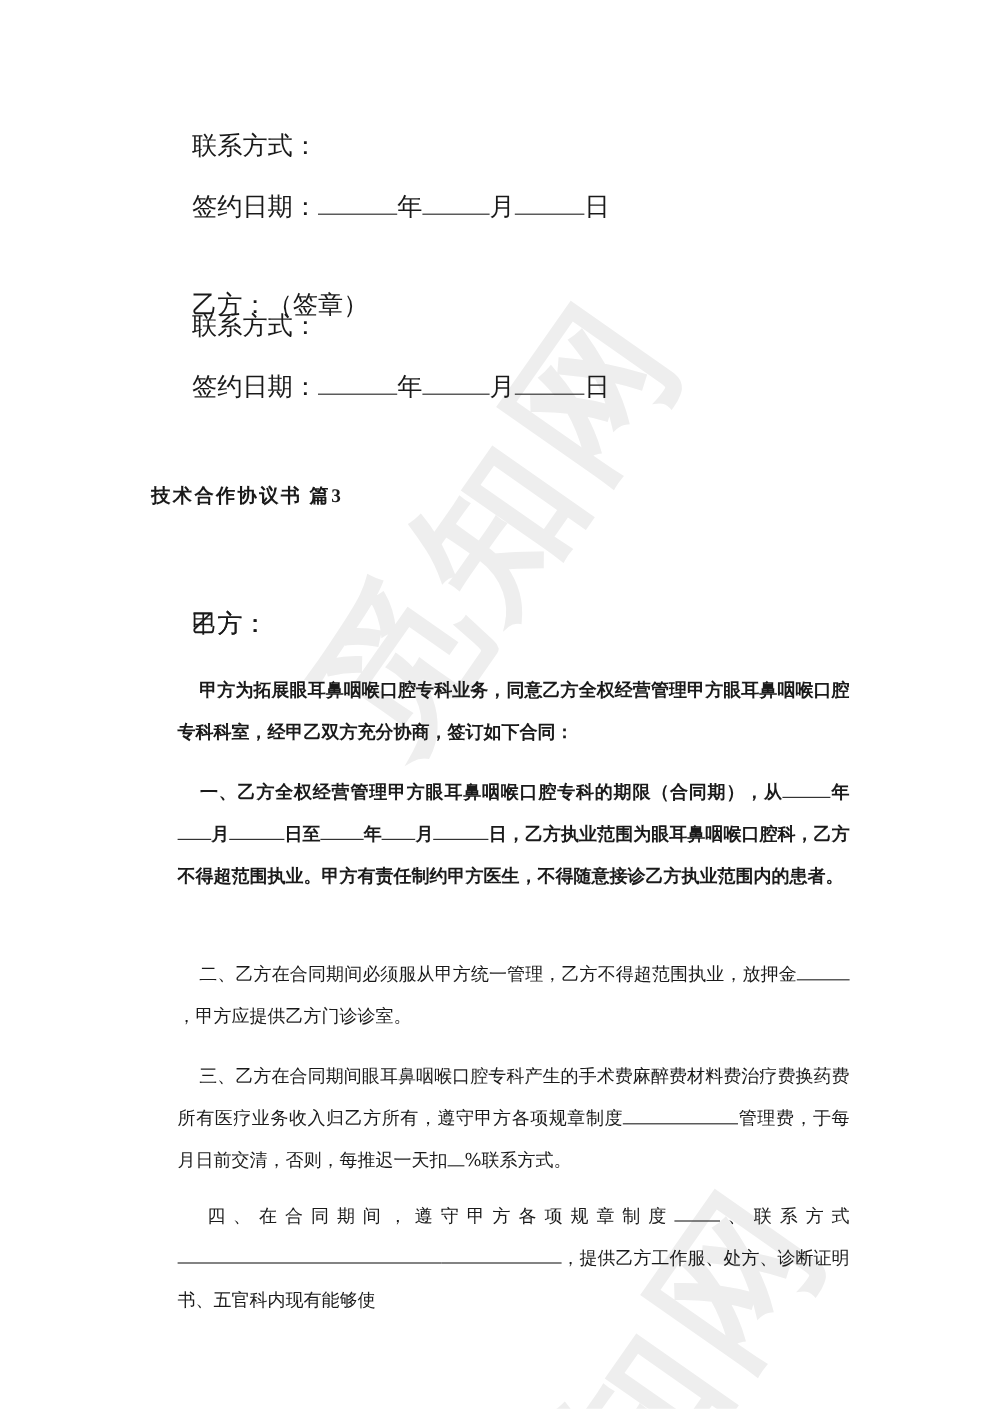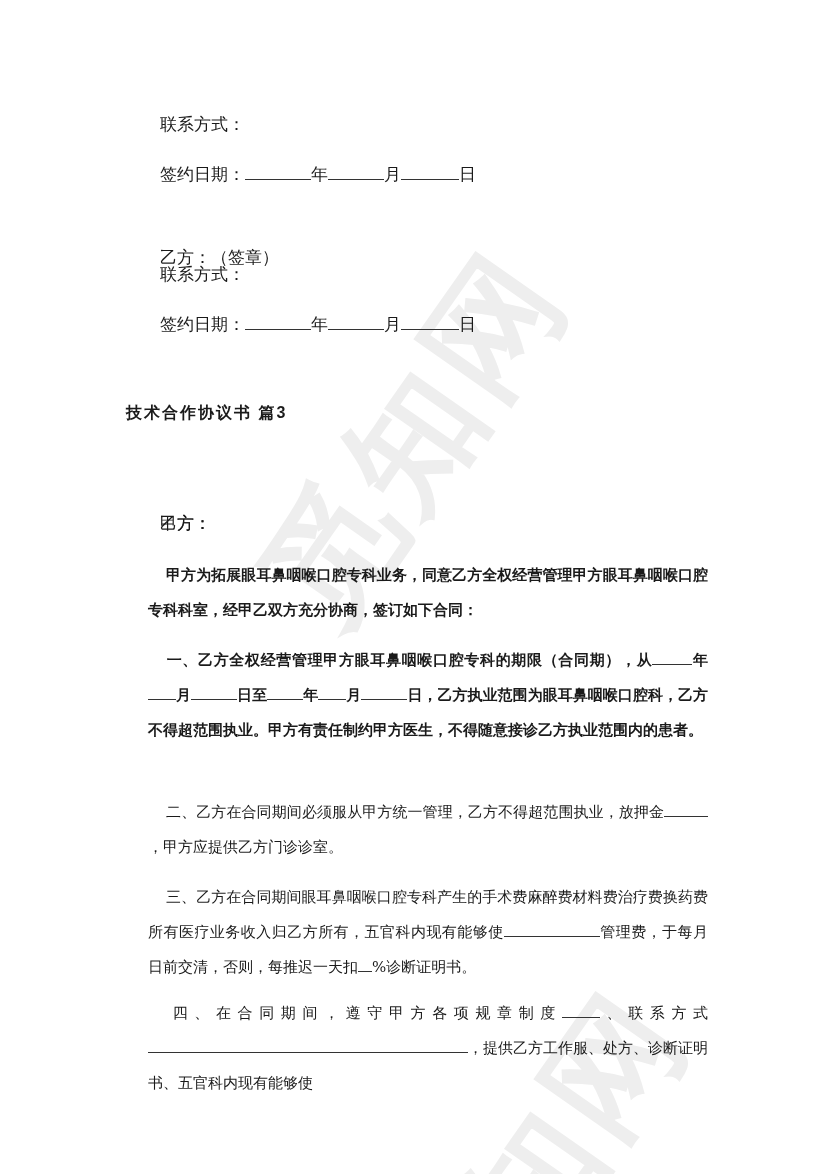--- a/index.html
+++ b/index.html
@@ -4,24 +4,24 @@
   <style>
     html, body { margin: 0; padding: 0; background: #ffffff; }
     body { width: 830px; height: 1174px; position: relative; overflow: hidden;
            font-family: "DejaVu Serif", "Liberation Serif", serif; color: #1a1a1a; }
     .watermark { position: absolute; color: #eeeeee; font-family: "DejaVu Sans", sans-serif;
                  font-weight: bold; font-size: 130px; letter-spacing: 8px;
                  transform: rotate(-55deg); transform-origin: center; white-space: nowrap;
                  pointer-events: none; z-index: 0; }
     .wm1 { left: 210px; top: 350px; }
     .wm2 { left: 330px; top: 1090px; }
-    .line { position: absolute; font-size: 17px; white-space: nowrap; z-index: 1; line-height: 20px; }
+    .line { position: absolute; font-size: 21px; white-space: nowrap; z-index: 1; line-height: 20px; font-family: Liberation Mono, monospace; }
     .blank { display: inline-block; border-bottom: 1px solid #333; height: 14px; vertical-align: baseline; }
     .heading { position: absolute; left: 126px; top: 403px; font-size: 16px; font-weight: bold;
-               font-family: Liberation Sans, sans-serif; letter-spacing: 2px; z-index: 1; }
+               font-family: Liberation Serif, serif; letter-spacing: 2px; z-index: 1; }
     .para { position: absolute; left: 148px; width: 560px; font-size: 15px; z-index: 1;
             line-height: 35px; text-align: justify; text-justify: inter-character; }
     .para .indent { display: inline-block; width: 18px; }
   </style>
 </head>
 <body>
 
 <div class="watermark wm1">觅知网</div>
 <div class="watermark wm2">觅知网</div>
 
@@ -50,18 +50,18 @@
 
 <div class="para" style="top:643px;font-weight:bold;">
   <span class="indent"></span><span>一、乙方全权经营管理甲方眼耳鼻咽喉口腔专科的期限（合同期），从</span><span class="blank" style="width:40px"></span><span>年</span><span class="blank" style="width:28px"></span><span>月</span><span class="blank" style="width:46px"></span><span>日至</span><span class="blank" style="width:36px"></span><span>年</span><span class="blank" style="width:28px"></span><span>月</span><span class="blank" style="width:46px"></span><span>日，乙方执业范围为眼耳鼻咽喉口腔科，乙方不得超范围执业。甲方有责任制约甲方医生，不得随意接诊乙方执业范围内的患者。</span>
 </div>
 
 <div class="para" style="top:795px;">
   <span class="indent"></span><span>二、乙方在合同期间必须服从甲方统一管理，乙方不得超范围执业，放押金</span><span class="blank" style="width:44px"></span><span>，甲方应提供乙方门诊诊室。</span>
 </div>
 
 <div class="para" style="top:880px;">
-  <span class="indent"></span><span>三、乙方在合同期间眼耳鼻咽喉口腔专科产生的手术费麻醉费材料费治疗费换药费所有医疗业务收入归乙方所有，五官科内现有能够使</span><span class="blank" style="width:96px"></span><span>管理费，于每月日前交清，否则，每推迟一天扣</span><span class="blank" style="width:14px"></span><span>%诊断证明书。</span>
+  <span class="indent"></span><span>三、乙方在合同期间眼耳鼻咽喉口腔专科产生的手术费麻醉费材料费治疗费换药费所有医疗业务收入归乙方所有，遵守甲方各项规章制度</span><span class="blank" style="width:96px"></span><span>管理费，于每月日前交清，否则，每推迟一天扣</span><span class="blank" style="width:14px"></span><span>%联系方式。</span>
 </div>
 
 <div class="para" style="top:996px;">
   <span class="indent"></span><span>四、在合同期间，遵守甲方各项规章制度</span><span class="blank" style="width:38px"></span><span>、联系方式</span><span class="blank" style="width:220px"></span><span class="blank" style="width:100px"></span><span>，提供乙方工作服、处方、诊断证明书、五官科内现有能够使</span>
 </div>
 
 </body></html>

